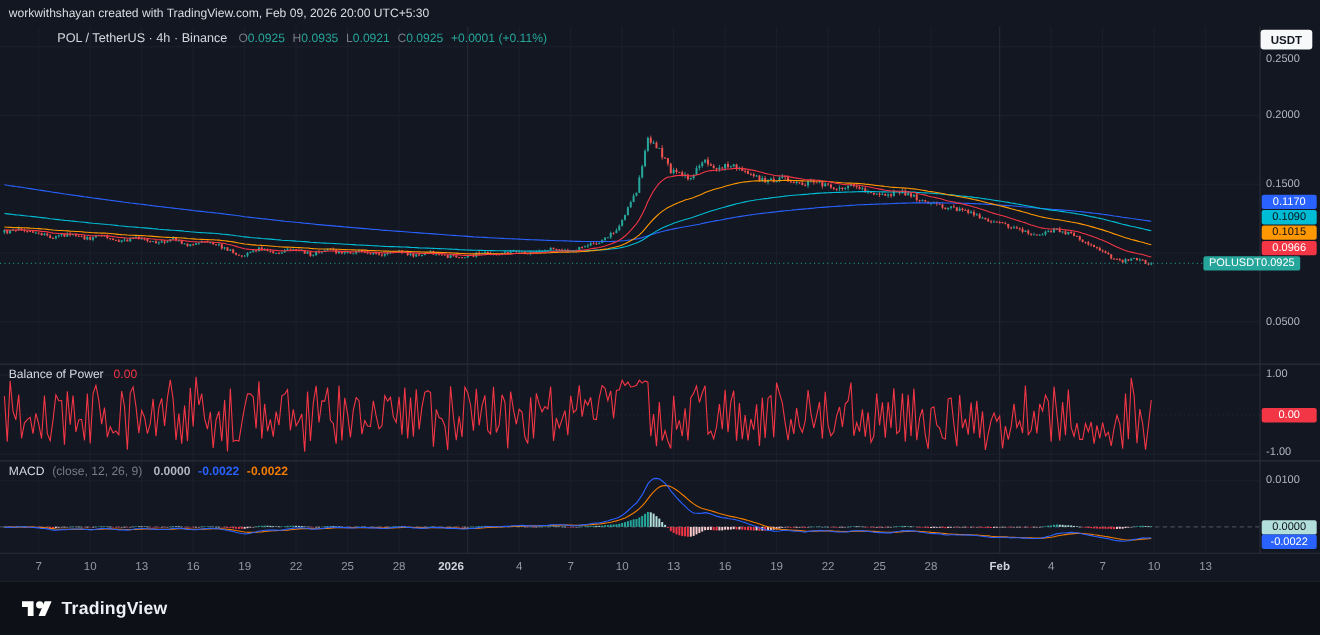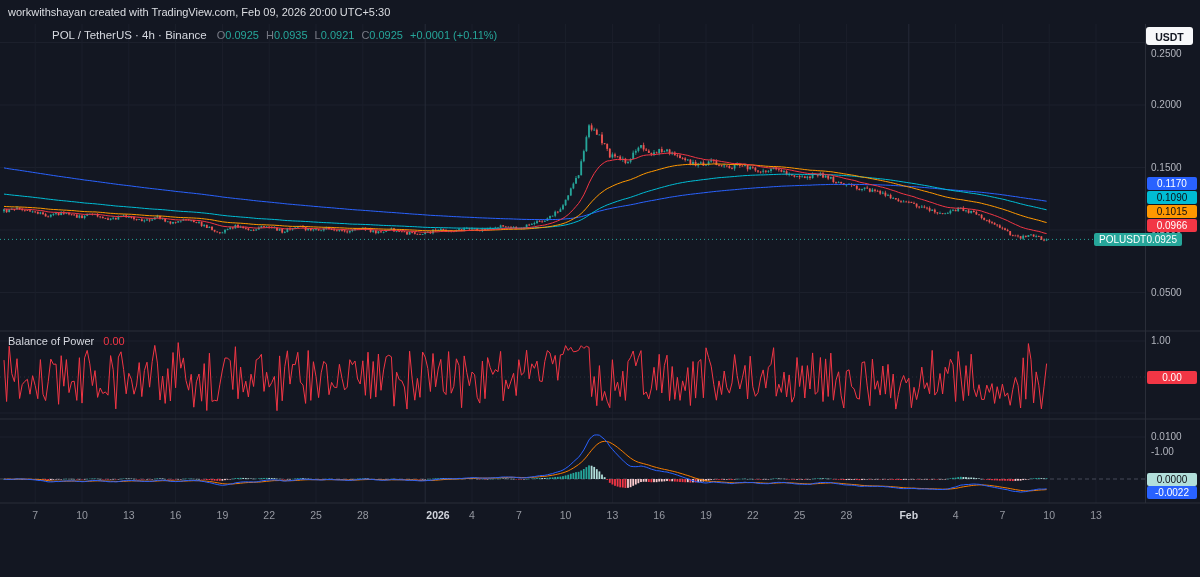--- a/index.html
+++ b/index.html
@@ -1315,50 +1315,65 @@
 
   <button class="currency-btn">USDT</button>
 
   <div class="price-scale-hit"></div>
 
   <div class="legend-row" style="top:335px;">
     <span class="title" style="font-size:11px;">Balance of Power</span>
     <span id="bop-value"><span style="color: rgb(242, 54, 69); margin-left: 6px;">0.00</span></span>
   </div>
   <span class="scale-label" style="top:335px;">1.00</span>
-  <span class="scale-label" style="top:406px;margin-top:40px;">-1.00</span>
+  <span class="scale-label" style="top:406px;">-1.00</span>
 
+  <div class="legend-row" style="top:423px;">
+    <span class="title" style="font-size:11px;">MACD</span>
+    <span style="margin-left:4px;">(close, 12, 26, 9)</span>
+    <span id="macd-values"><span style="color: rgb(178, 181, 190); margin-left: 7px; font-weight: 700;">0.0000</span><span style="color: rgb(41, 98, 255); margin-left: 7px; font-weight: 700;">-0.0022</span><span style="color: rgb(245, 124, 0); margin-left: 7px; font-weight: 700;">-0.0022</span></span>
+  </div>
   <span class="scale-label" style="top:431px;">0.0100</span>
 
   <div class="time-axis" id="time-axis">
       <span class="tick" style="left: 35.2px; top: 6px;">7</span>
       <span class="tick" style="left: 82px; top: 6px;">10</span>
       <span class="tick" style="left: 128.8px; top: 6px;">13</span>
       <span class="tick" style="left: 175.6px; top: 6px;">16</span>
       <span class="tick" style="left: 222.4px; top: 6px;">19</span>
       <span class="tick" style="left: 269.2px; top: 6px;">22</span>
       <span class="tick" style="left: 316px; top: 6px;">25</span>
       <span class="tick" style="left: 362.8px; top: 6px;">28</span>
-      <span class="tick major" style="left: 438px; top: 6px;">2026</span>
+      <span class="tick major" style="left: 410px; top: 6px;">2026</span>
       <span class="tick" style="left: 472px; top: 6px;">4</span>
       <span class="tick" style="left: 518.8px; top: 6px;">7</span>
       <span class="tick" style="left: 565.6px; top: 6px;">10</span>
       <span class="tick" style="left: 612.4px; top: 6px;">13</span>
       <span class="tick" style="left: 659.2px; top: 6px;">16</span>
       <span class="tick" style="left: 706px; top: 6px;">19</span>
       <span class="tick" style="left: 752.8px; top: 6px;">22</span>
       <span class="tick" style="left: 799.6px; top: 6px;">25</span>
       <span class="tick" style="left: 846.4px; top: 6px;">28</span>
       <span class="tick major" style="left: 908.8px; top: 6px;">Feb</span>
       <span class="tick" style="left: 955.6px; top: 6px;">4</span>
       <span class="tick" style="left: 1002.4px; top: 6px;">7</span>
       <span class="tick" style="left: 1049.2px; top: 6px;">10</span>
       <span class="tick" style="left: 1096px; top: 6px;">13</span>
     </div>
 
+  <div class="footer">
+    <div class="brand">
+      <svg width="27" height="22" viewBox="0 0 36 28">
+        <path fill="#ffffff" d="M14 22H7V11H0V4h14v18z"></path>
+        <circle fill="#ffffff" cx="21.5" cy="8.5" r="4.5"></circle>
+        <path fill="#ffffff" d="M28 22h-8l7.5-18H36L28 22z"></path>
+      </svg>
+      <span class="brand-text">TradingView</span>
+    </div>
+  </div>
 
 <span class="scale-label" style="top: 48px;">0.2500</span>
     <span class="scale-label" style="top: 99px;">0.2000</span>
     <span class="scale-label" style="top: 161.5px;">0.1500</span>
     <span class="scale-label" style="top: 224px;">0.1000</span>
     <span class="scale-label" style="top: 286.5px;">0.0500</span>
     <div class="badge" style="background: rgb(41, 98, 255); color: rgb(255, 255, 255); top: 176.875px;">0.1170</div>
     <div class="badge" style="background: rgb(0, 188, 212); color: rgb(12, 14, 21); top: 190.875px;">0.1090</div>
     <div class="badge" style="background: rgb(255, 152, 0); color: rgb(12, 14, 21); top: 204.875px;">0.1015</div>
     <div class="badge" style="background: rgb(242, 54, 69); color: rgb(255, 255, 255); top: 218.875px;">0.0966</div>

